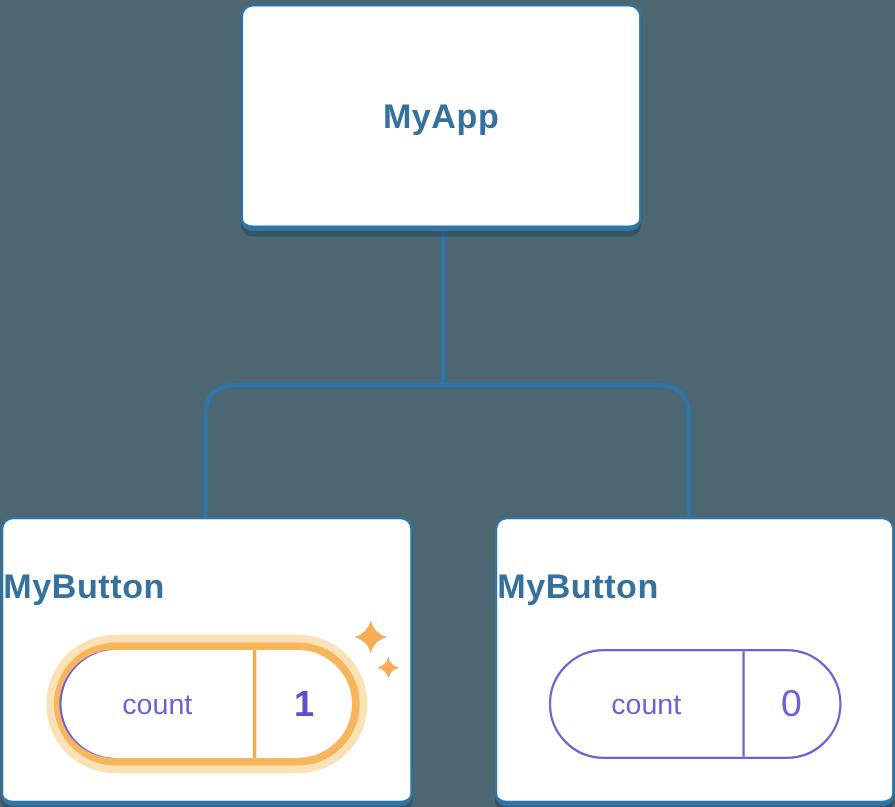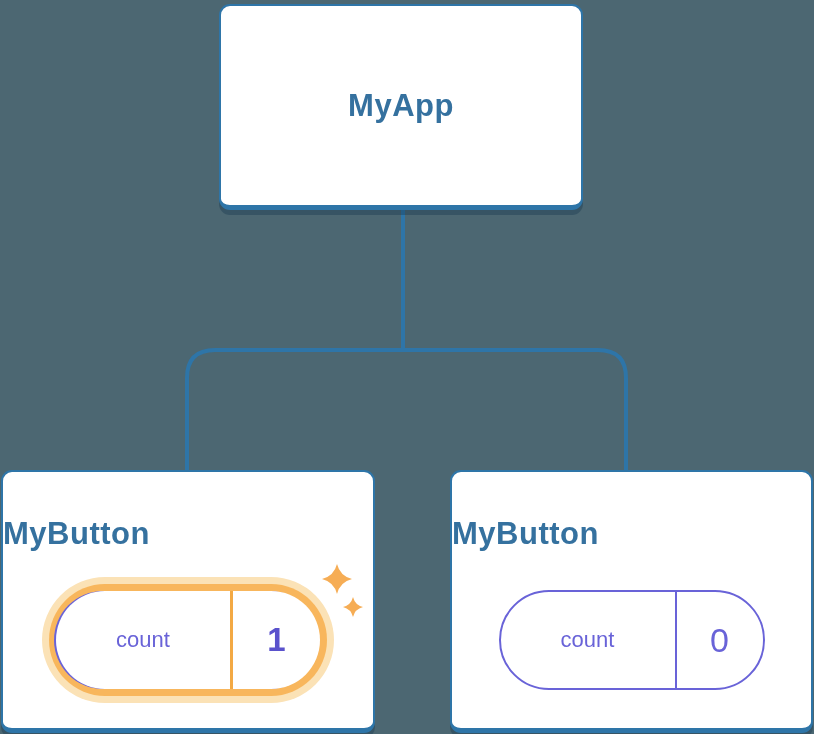--- a/index.html
+++ b/index.html
@@ -25,21 +25,21 @@
   .ring{background:var(--orange);border-radius:999px;padding:7px;}
   .pill{display:flex;align-items:stretch;background:#fff;border-radius:999px;
         width:264px;height:98px;overflow:hidden;box-sizing:border-box;}
   .pill.highlighted{box-shadow:-2px 0 0 var(--purple);}
   .pill.plain{border:2px solid var(--purple);width:266px;height:100px;}
   .cell{display:flex;align-items:center;justify-content:center;}
   .cell-key{width:174px;}
   .cell-value{flex:1;}
   .divider{width:3px;background:var(--orange-divider);}
   .divider.purple{width:2px;background:var(--purple);}
-  .prop-key{color:var(--purple);font-size:22px;font-weight:400;}
+  .prop-key{color:var(--purple);font-size:26px;font-weight:400;}
   .prop-value{color:var(--purple);font-size:34px;font-weight:400;}
   .prop-value.bold{color:var(--value-bold);font-size:33px;font-weight:700;}
   .sparkles{position:absolute;left:318px;top:560px;pointer-events:none;}
 </style>
 </head>
 <body>
 
 <div class="canvas">
 
   <svg class="connector" width="814" height="480" viewBox="0 0 814 480">

